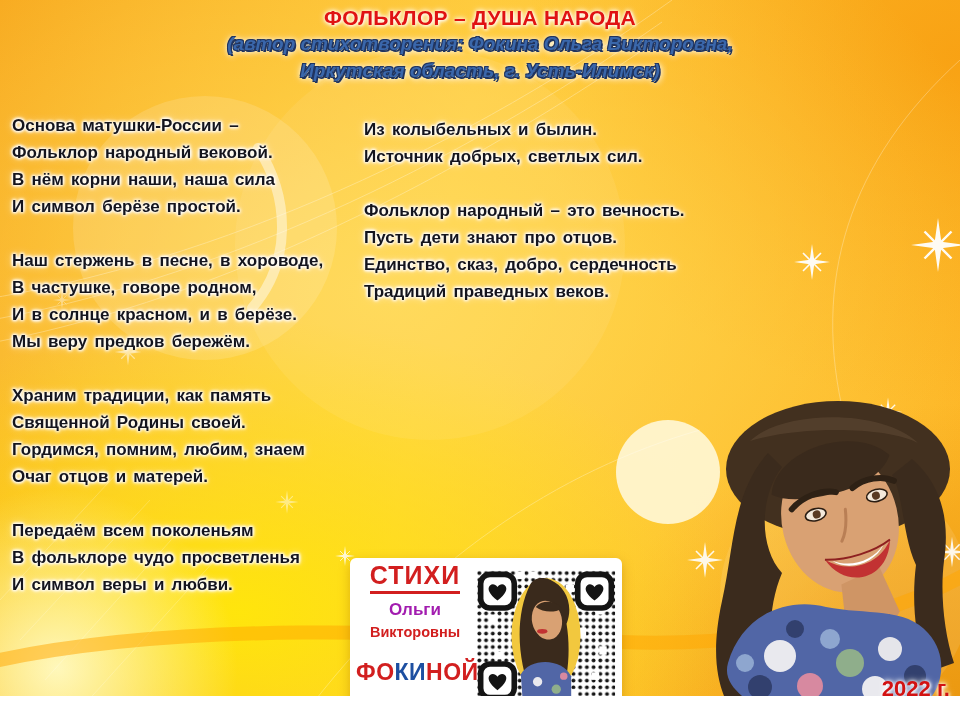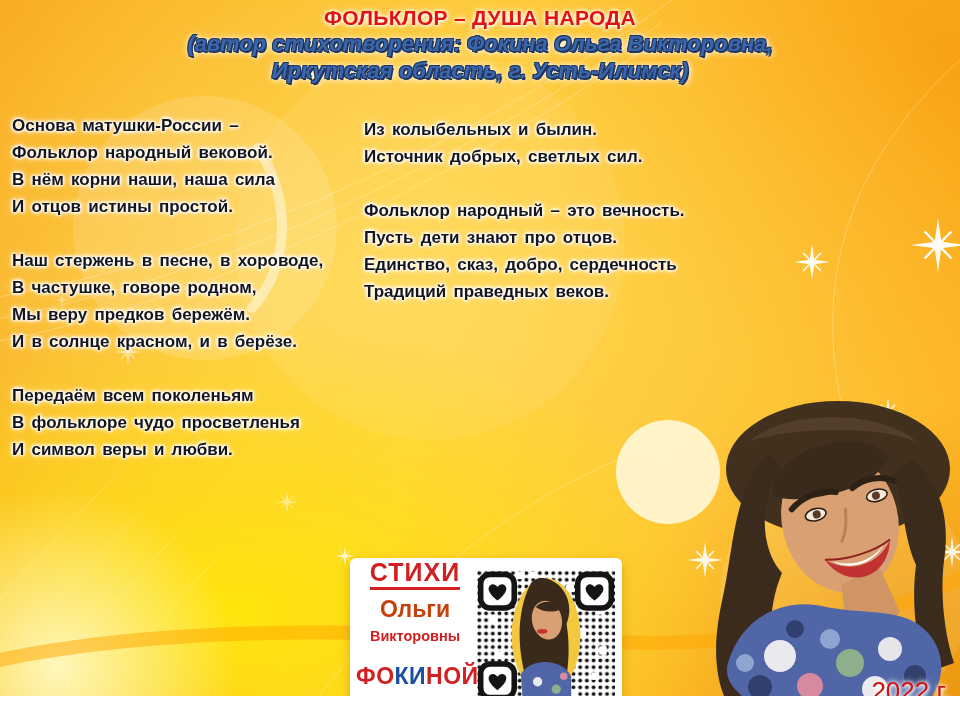--- a/index.html
+++ b/index.html
@@ -15,21 +15,21 @@
       radial-gradient(ellipse 520px 420px at 100% 100%, rgba(232,148,14,.85), rgba(232,148,14,0) 70%),
       linear-gradient(100deg,#f7a51b,#ffc433 45%,#fdb424 100%);
   }
   .decor{position:absolute;left:0;top:0;pointer-events:none;}
   .header{position:absolute;left:0;top:6px;width:100%;text-align:center;}
   .title{
     font-size:21px;font-weight:bold;color:#e01212;letter-spacing:.3px;
     text-shadow:0 0 4px #fff,0 0 6px rgba(255,255,255,.9),1px 1px 3px rgba(255,255,255,.8);
   }
   .subtitle{
-    font-size:22px;line-height:27px;font-weight:bold;font-style:italic;color:#3a67ab;
+    font-size:19px;line-height:27px;font-weight:bold;font-style:italic;color:#3a67ab;
     text-shadow:
       1.5px 1.5px 0 #20345f,-1px -1px 0 #20345f,1px -1px 0 #20345f,-1px 1px 0 #20345f,
       0 0 5px #fff,0 0 9px #fff,2px 2px 6px rgba(255,255,255,.95);
   }
   .col{position:absolute;white-space:nowrap;}
   .col-left{left:12px;top:112px;}
   .col-right{left:364px;top:116px;}
   .stanza{margin-bottom:27px;}
   .line{
     font-size:17px;line-height:27px;font-weight:bold;color:#15151d;word-spacing:2.5px;
@@ -41,29 +41,29 @@
   .card{
     position:absolute;left:350px;top:558px;width:272px;height:155px;
     background:#fff;border-radius:6px;box-shadow:0 4px 12px rgba(170,105,0,.4);
     display:flex;align-items:center;padding:4px 6px;box-sizing:border-box;
   }
   .card-text{width:118px;text-align:center;line-height:1.15;}
   .card-title{
     display:inline-block;font-size:25px;font-weight:800;color:#d21f1f;letter-spacing:1px;
     border-bottom:3px solid #d21f1f;padding-bottom:1px;margin-bottom:6px;
   }
-  .card-line1{font-size:23px;font-weight:800;color:#c2410c;margin-bottom:5px;}
+  .card-line1{font-size:17px;font-weight:800;color:#a21caf;margin-bottom:5px;}
   .card-line2{font-size:14.5px;font-weight:800;color:#d21f1f;margin-bottom:18px;}
   .card-name{font-size:23px;font-weight:800;margin-bottom:10px;letter-spacing:.5px;}
   .card-name .red{color:#d21f1f;}
   .card-name .blue{color:#1d4fa1;}
   .card-city{font-size:12.5px;font-weight:bold;font-style:italic;color:#1a1a2e;}
   .qr{width:150px;height:142px;margin-left:2px;}
   .year{
-    position:absolute;right:10px;top:676px;font-size:26px;font-weight:400;color:#d21212;
+    position:absolute;right:10px;top:676px;font-size:22px;font-weight:700;color:#d21212;
     text-shadow:0 0 4px #fff,0 0 7px #fff,1px 1px 3px rgba(255,255,255,.9);
   }
   .portrait{position:absolute;right:0;bottom:0;width:270px;height:295px;}
 </style>
 </head>
 <body>
 
 <div class="slide">
 
   <svg class="decor" width="960" height="720" viewBox="0 0 960 720">
@@ -107,27 +107,33 @@
     <div class="title">ФОЛЬКЛОР – ДУША НАРОДА</div>
     <div class="subtitle">(автор стихотворения: Фокина Ольга Викторовна,</div>
     <div class="subtitle">Иркутская область, г. Усть-Илимск)</div>
   </div>
 
   <div class="col col-left">
     <div class="stanza">
       <div class="line">Основа матушки-России –</div>
       <div class="line">Фольклор народный вековой.</div>
       <div class="line">В нём корни наши, наша сила</div>
-      <div class="line">И отцов истины простой.</div>
+      <div class="line">И символ берёзе простой.</div>
     </div>
     <div class="stanza">
       <div class="line">Наш стержень в песне, в хороводе,</div>
       <div class="line">В частушке, говоре родном,</div>
+      <div class="line">И в солнце красном, и в берёзе.</div>
       <div class="line">Мы веру предков бережём.</div>
-      <div class="line">И в солнце красном, и в берёзе.</div>
+    </div>
+    <div class="stanza">
+      <div class="line">Храним традиции, как память</div>
+      <div class="line">Священной Родины своей.</div>
+      <div class="line">Гордимся, помним, любим, знаем</div>
+      <div class="line">Очаг отцов и матерей.</div>
     </div>
     <div class="stanza">
       <div class="line">Передаём всем поколеньям</div>
       <div class="line">В фольклоре чудо просветленья</div>
       <div class="line">И символ веры и любви.</div>
     </div>
   </div>
 
   <div class="col col-right">
     <div class="stanza">

